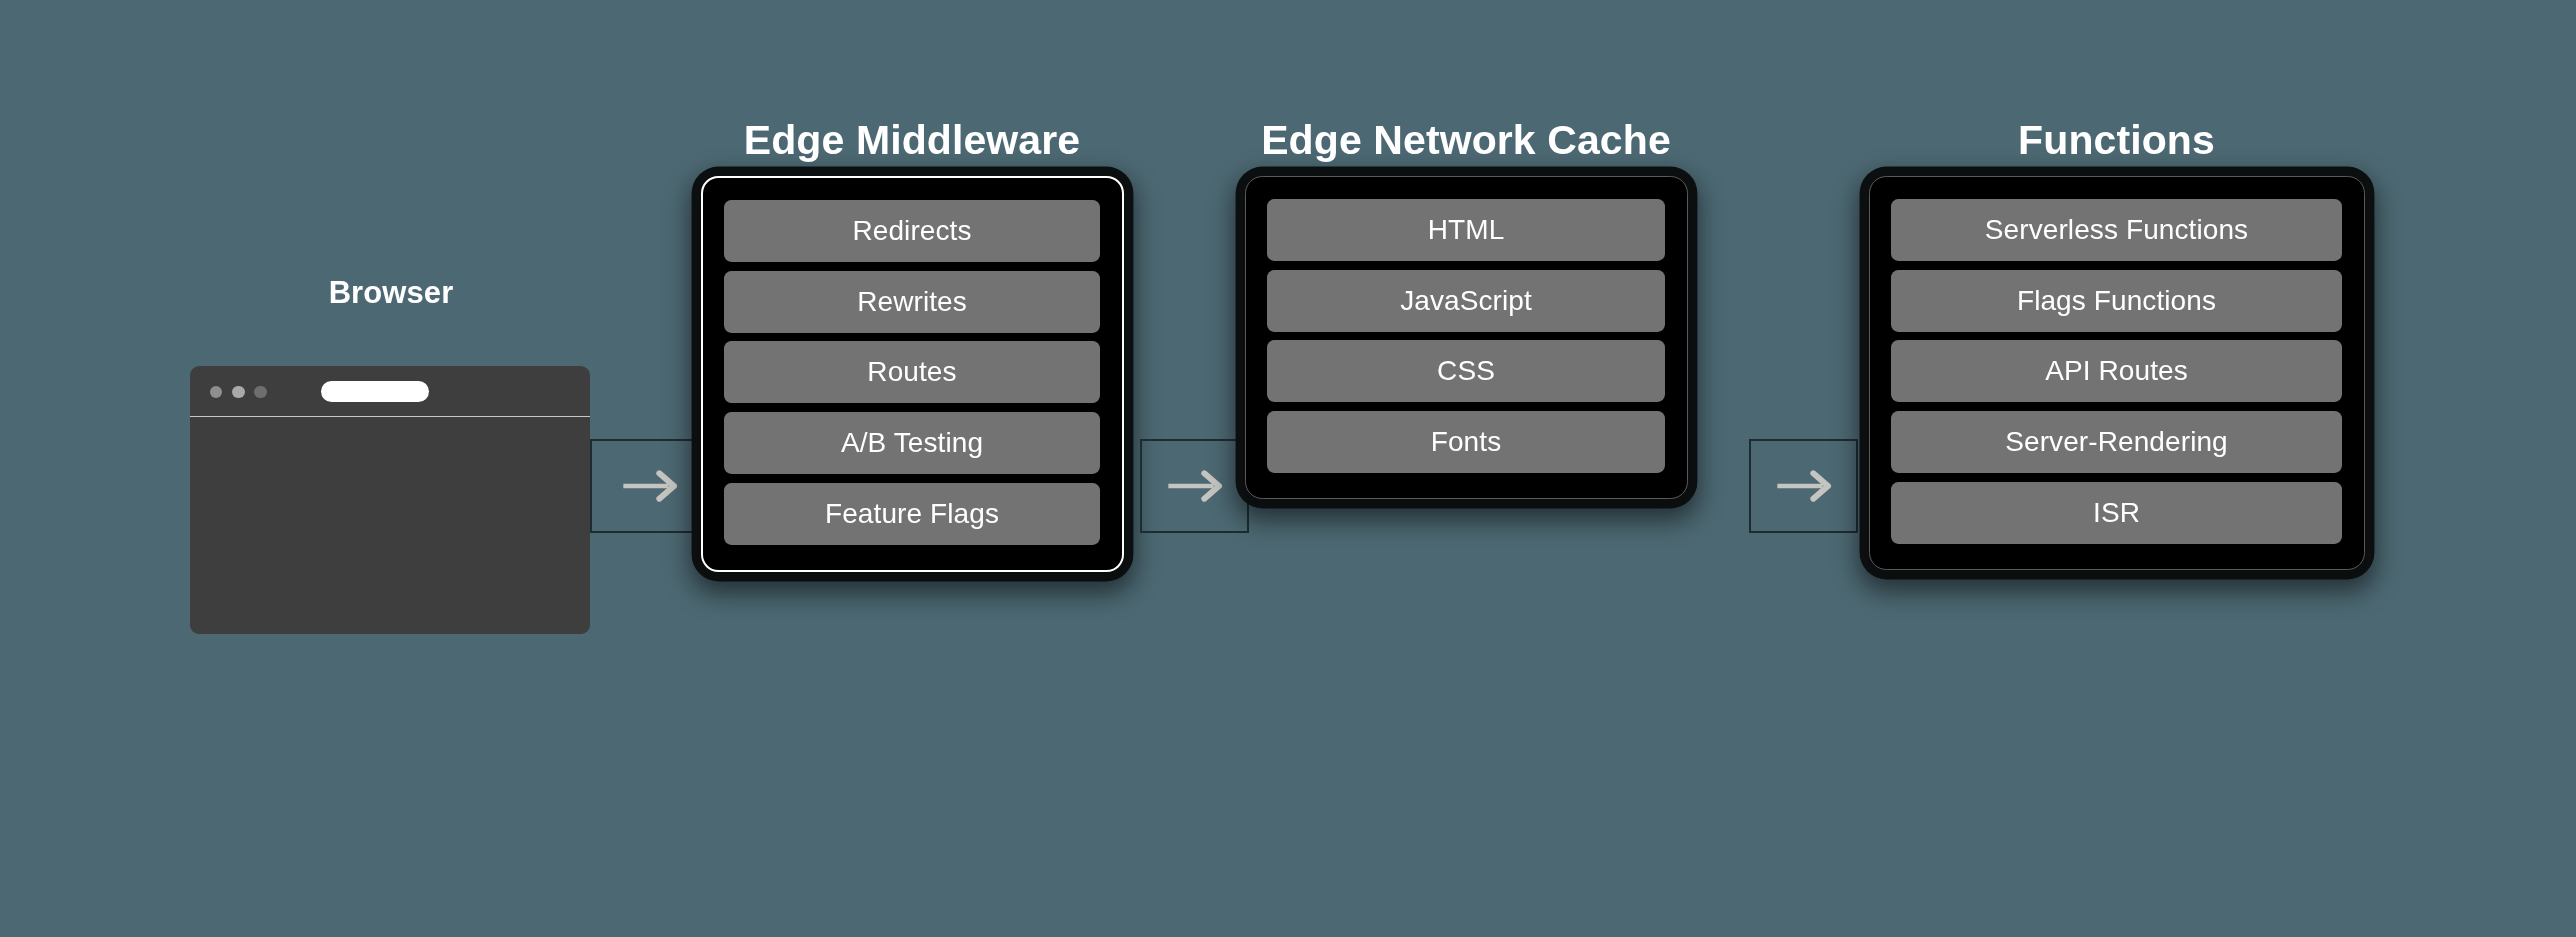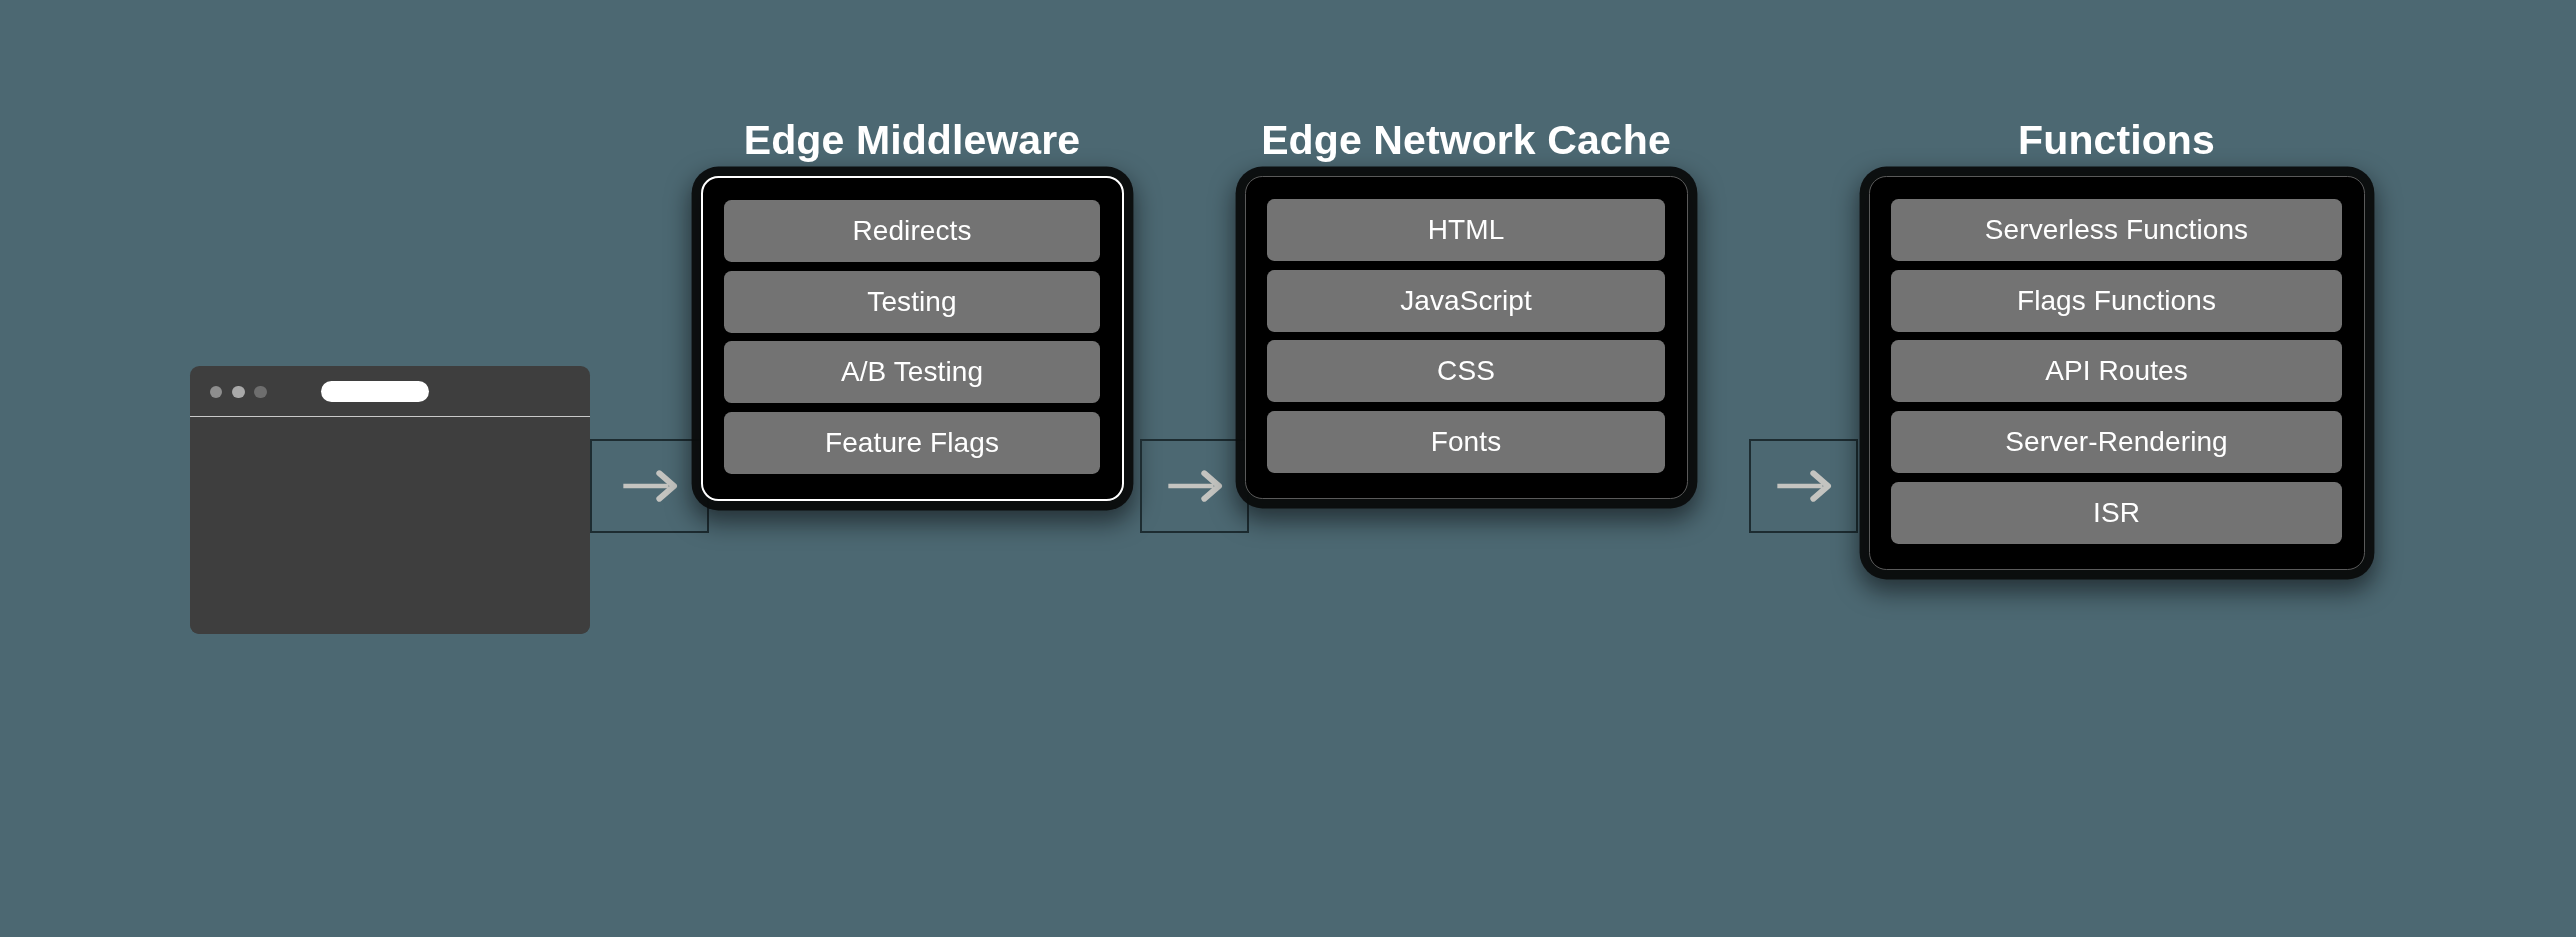--- a/index.html
+++ b/index.html
@@ -151,20 +151,21 @@
 
   #card-functions { left: 1848px; width: 537px; }
   #card-functions .card-body { width: 496px; margin: 0 auto; }
 </style>
 </head>
 <body>
 
 <div id="stage">
 
   <div id="browser-group">
+    <div id="browser-title">Browser</div>
 
     <div id="browser-window">
       <div id="browser-titlebar">
         <span class="browser-dot" id="browser-dot-1"></span>
         <span class="browser-dot" id="browser-dot-2"></span>
         <span class="browser-dot" id="browser-dot-3"></span>
         <div id="browser-urlbar" title=""></div>
       </div>
       <div id="browser-viewport"></div>
     </div>
@@ -176,21 +177,22 @@
         <path d="M2 27 H70" stroke="#c4c4c0" stroke-width="7" fill="none" stroke-linecap="butt"></path>
         <path d="M56 8 L78 27 L56 46" stroke="#c4c4c0" stroke-width="9" fill="none" stroke-linecap="round" stroke-linejoin="round"></path>
       </svg>
     </div>
   </div>
 
   <div class="card-group" id="card-middleware">
     <div class="card-title">Edge Middleware</div>
     <div class="card-body highlighted">
       <div class="pill">Redirects</div>
-      <div class="pill">Testing</div>
+      <div class="pill">Rewrites</div>
+      <div class="pill">Routes</div>
       <div class="pill">A/B Testing</div>
       <div class="pill">Feature Flags</div>
     </div>
   </div>
 
   <div class="connector" id="connector-2">
     <div class="connector-arrow">
       <svg width="56" height="36" viewBox="0 0 84 54" aria-hidden="true">
         <path d="M2 27 H70" stroke="#c4c4c0" stroke-width="7" fill="none" stroke-linecap="butt"></path>
         <path d="M56 8 L78 27 L56 46" stroke="#c4c4c0" stroke-width="9" fill="none" stroke-linecap="round" stroke-linejoin="round"></path>

